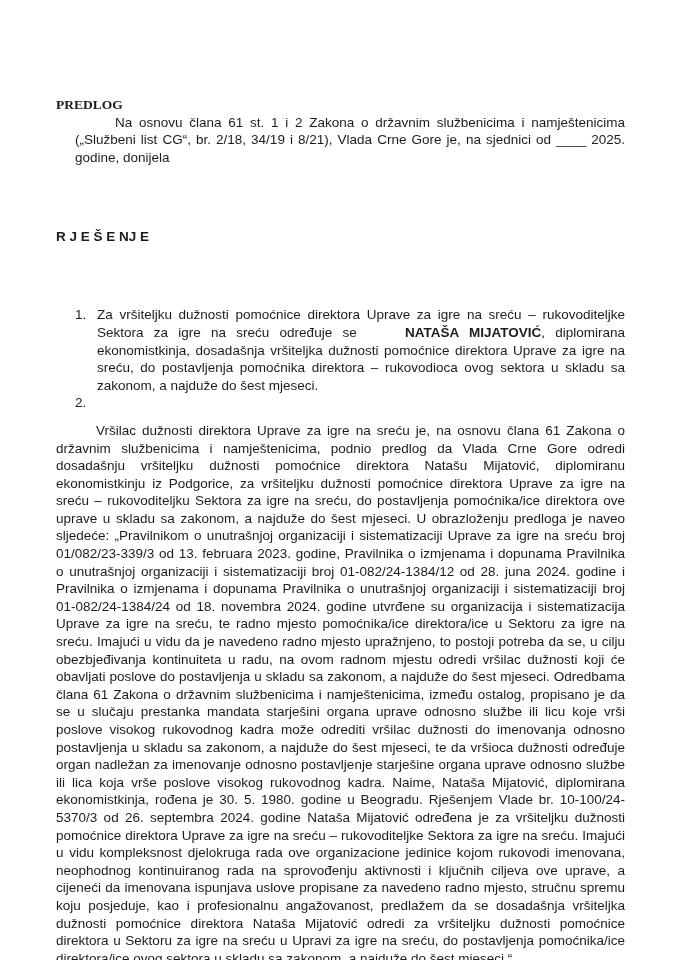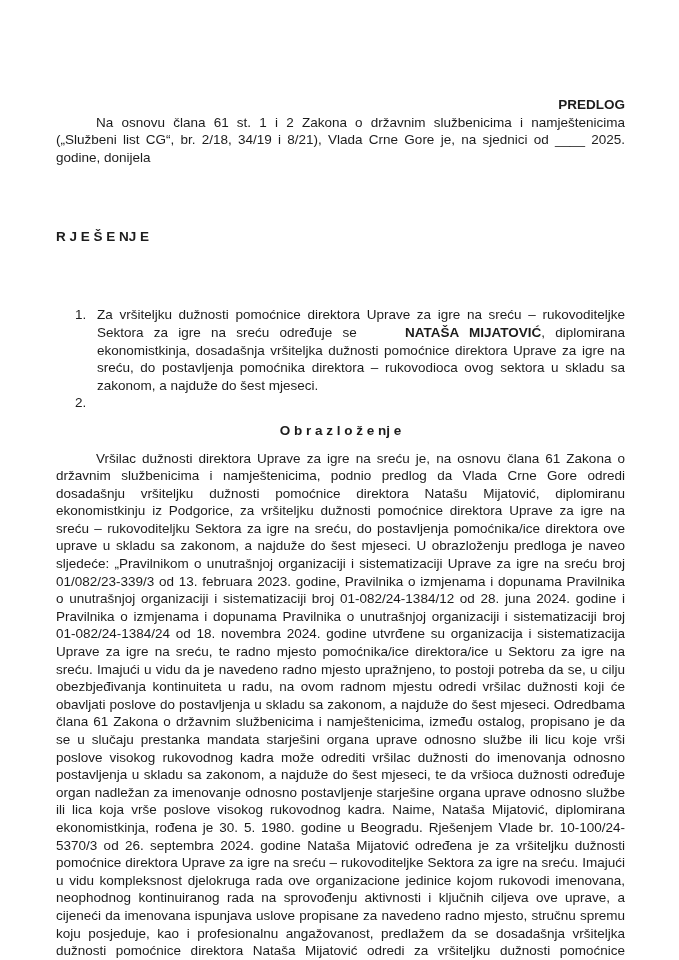--- a/index.html
+++ b/index.html
@@ -11,26 +11,27 @@
   .doc {
     width: 679px; height: 960px;
     padding: 96px 54px 10px 56px;
     font-family: "Liberation Sans", sans-serif;
     font-size: 13.5px;
     line-height: 17.6px;
     color: #1c1c1c;
     background: #ffffff;
   }
   .tag {
-    text-align: right;
     font-weight: bold;
+    font-family: Liberation Serif, serif;
   }
   .intro {
     text-align: justify;
     text-indent: 40px;
+    margin-left: 19px;
   }
   .title-block {
     font-weight: bold;
     margin-top: 26px;
     white-space: pre-wrap;
   }
   .list {
     margin-top: 26px;
   }
   .item {
@@ -72,17 +73,16 @@
     <div class="item">
       <span class="num">1.</span>
       <span>Za vršiteljku dužnosti pomoćnice direktora Uprave za igre na sreću – rukovoditeljke Sektora za igre na sreću određuje se </span><strong>NATAŠA MIJATOVIĆ</strong><span>, diplomirana ekonomistkinja, dosadašnja vršiteljka dužnosti pomoćnice direktora Uprave za igre na sreću, do postavljenja pomoćnika direktora – rukovodioca ovog sektora u skladu sa zakonom, a najduže do šest mjeseci.</span>
     </div>
     <div class="item">
       <span class="num">2.</span>
       <strong></strong><span></span>
     </div>
   </div>
 
-  <p class="heading">O b r a z l o ž e nj e</p>
 
   <p class="para first">Vršilac dužnosti direktora Uprave za igre na sreću je, na osnovu člana 61 Zakona o državnim službenicima i namještenicima, podnio predlog da Vlada Crne Gore odredi dosadašnju vršiteljku dužnosti pomoćnice direktora Natašu Mijatović, diplomiranu ekonomistkinju iz Podgorice, za vršiteljku dužnosti pomoćnice direktora Uprave za igre na sreću  –  rukovoditeljku Sektora za igre na sreću, do postavljenja pomoćnika/ice direktora ove uprave u skladu sa zakonom, a najduže do šest mjeseci. U obrazloženju predloga je naveo sljedeće: „Pravilnikom o unutrašnjoj organizaciji i sistematizaciji Uprave za igre na sreću broj 01/082/23-339/3 od 13. februara 2023. godine, Pravilnika o izmjenama i dopunama Pravilnika o unutrašnjoj organizaciji i sistematizaciji broj 01-082/24-1384/12 od 28. juna 2024. godine i Pravilnika o izmjenama i dopunama Pravilnika o unutrašnjoj organizaciji i sistematizaciji broj 01-082/24-1384/24 od 18. novembra 2024. godine utvrđene su organizacija i sistematizacija Uprave za igre na sreću, te radno mjesto pomoćnika/ice direktora/ice u Sektoru za igre na sreću. Imajući u vidu da je navedeno radno mjesto upražnjeno, to postoji potreba da se, u cilju obezbjeđivanja kontinuiteta u radu, na ovom radnom mjestu odredi vršilac dužnosti koji će obavljati poslove do postavljenja u skladu sa zakonom, a najduže do šest mjeseci. Odredbama člana 61 Zakona o državnim službenicima i namještenicima, između ostalog, propisano je da se u slučaju prestanka mandata starješini organa uprave odnosno službe ili licu koje vrši poslove visokog rukovodnog kadra može odrediti vršilac dužnosti do imenovanja odnosno postavljenja u skladu sa zakonom, a najduže do šest mjeseci, te da vršioca dužnosti određuje organ nadležan za imenovanje odnosno postavljenje starješine organa uprave odnosno službe ili lica koja vrše poslove visokog rukovodnog kadra. Naime, Nataša Mijatović, diplomirana ekonomistkinja, rođena je 30. 5. 1980. godine u Beogradu. Rješenjem Vlade br. 10-100/24-5370/3 od 26. septembra 2024. godine Nataša Mijatović određena je za vršiteljku dužnosti pomoćnice direktora Uprave za igre na sreću – rukovoditeljke Sektora za igre na sreću. Imajući u vidu kompleksnost djelokruga rada ove organizacione jedinice kojom rukovodi imenovana, neophodnog kontinuiranog rada na sprovođenju aktivnosti i ključnih ciljeva ove uprave, a cijeneći da imenovana ispunjava uslove propisane za navedeno radno mjesto, stručnu spremu koju posjeduje, kao i profesionalnu angažovanost, predlažem da se dosadašnja vršiteljka dužnosti pomoćnice direktora Nataša Mijatović odredi za vršiteljku dužnosti pomoćnice direktora u Sektoru za igre na sreću u Upravi za igre na sreću, do postavljenja pomoćnika/ice direktora/ice ovog sektora u skladu sa zakonom, a najduže do šest mjeseci.“</p>
 
 </div>
 
 </body></html>

